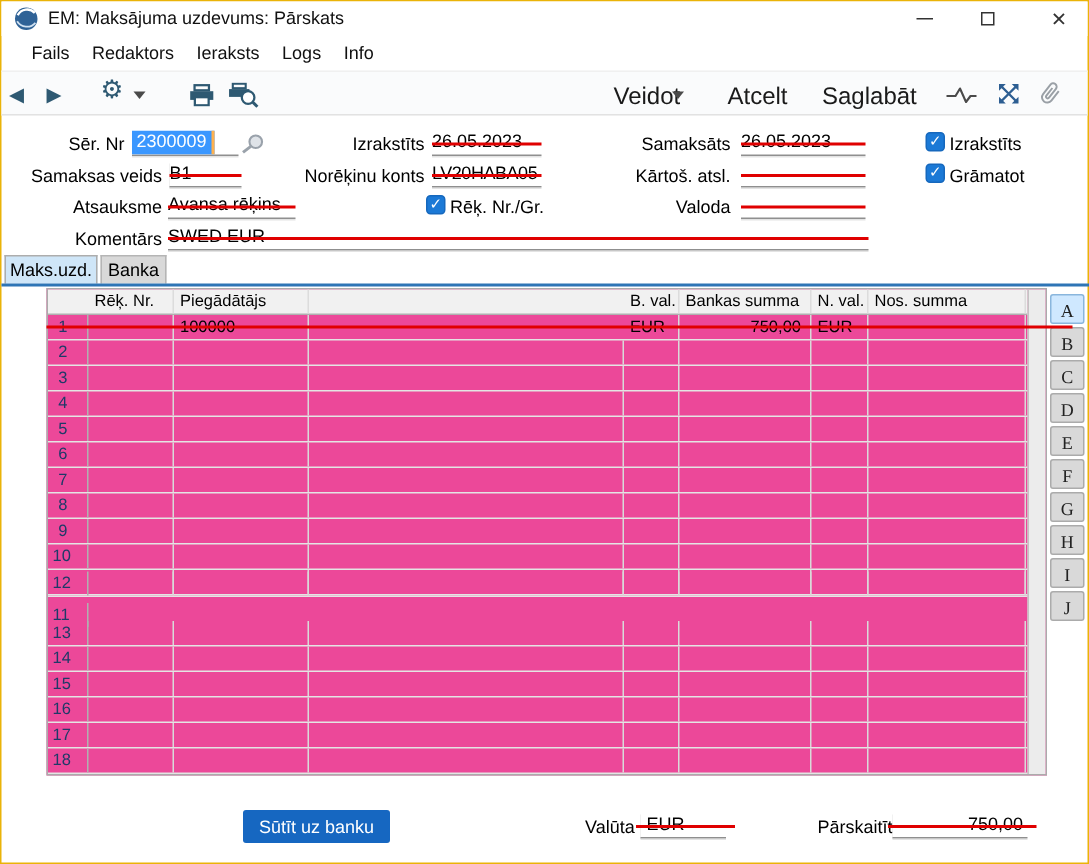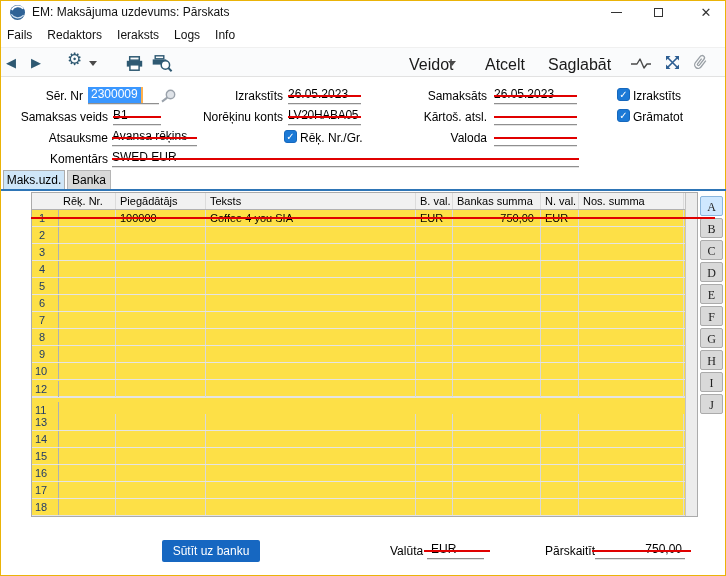--- a/index.html
+++ b/index.html
@@ -9,21 +9,21 @@
 
   
   .titlebar{position:absolute;left:0;top:0;width:100%;height:23px;background:#fff}
   .app-icon{position:absolute;left:8px;top:3px;width:17px;height:17px}
   .title-text{position:absolute;left:31px;top:4px;font-size:12px;color:#111;white-space:nowrap}
   .win-btn{position:absolute;top:0;width:36px;height:23px;display:flex;align-items:center;justify-content:center;color:#333;font-size:13px}
   .glyph-min{width:11px;height:1px;background:#333;display:block}
   .glyph-max{width:9px;height:9px;border:1px solid #333;display:block}
 
   
-  .menubar{position:absolute;left:0;top:23px;width:100%;height:22px;display:flex;align-items:center;padding-left:6px}
+  .menubar{position:absolute;left:0;top:23px;width:100%;height:22px;display:flex;align-items:center;padding-left:20px}
   .menu-item{margin-right:15px;font-size:12px;color:#111;white-space:nowrap}
 
   
   .toolbar{position:absolute;left:0;top:46px;width:100%;height:30px;background:#fafbfc;border-top:1px solid #f0f0f0;border-bottom:1px solid #e2e2e2}
   .tb{position:absolute;color:#2e5972}
   .tb-arrow{font-size:13px;top:7px}
   .tb-gear{font-size:17px;top:3px;line-height:17px}
   .caret{display:inline-block;width:0;height:0;border-left:4px solid transparent;border-right:4px solid transparent;border-top:5px solid #4a4a4a}
   .tb-text{position:absolute;top:8px;font-size:16px;color:#1a1a1a;white-space:nowrap}
 
@@ -38,21 +38,21 @@
   .cbx{position:absolute;width:13px;height:13px;background:#1b79d6;border:1px solid #1668bd;border-radius:3px;color:#fff;font-size:10px;line-height:12px;text-align:center}
   .cbx-label{position:absolute;height:16px;line-height:16px;font-size:12px;white-space:nowrap}
 
   
   .tab{position:absolute;top:169px;height:19px;font-size:12px;text-align:center;line-height:19px;border:1px solid #adadad;border-bottom:none}
   .tab-active{background:#cfe6f8}
   .tab-inactive{background:#d9d9d9;border-color:#b5b5b5}
   .tab-underline{position:absolute;left:0;top:188px;width:726px;height:2px;background:#2e75b6}
 
   
-  .grid{position:absolute;left:30px;top:191px;width:667px;height:325px;border:1px solid #ababab;background:#fde047}
+  .grid{position:absolute;left:30px;top:191px;width:667px;height:325px;border:1px solid #ababab;background:#ec4899}
   .grid-header{position:absolute;left:0;top:0;width:653px;height:17px;background:#f1f1f1;border-bottom:1px solid #b0b0b0}
   .gh-cell{position:absolute;top:0;height:16px;line-height:16px;font-size:11px;padding:0 3px;color:#000;border-right:1px solid #dcdcdc;white-space:nowrap;overflow:hidden}
   .grid-row{position:absolute;left:0;width:653px;height:17px;border-bottom:1px solid #e4e4e4}
   .g-cell{position:absolute;top:0;height:16px;line-height:16px;font-size:11px;padding:0 3px;border-right:1px solid #d9d9d9;white-space:nowrap;overflow:hidden}
   .g-num{text-align:right;padding-right:13px;color:#1f3a68;border-right:1px solid #b0b0b0}
   .g-right{text-align:right;padding-right:6px}
   .grid-scroll{position:absolute;right:0;top:0;width:12px;height:323px;background:#ececec;border-left:1px solid #c4c4c4}
   .grid-strike{position:absolute;left:-1px;top:24px;width:684px;border-top:2px solid #e00000;z-index:6;pointer-events:none;display:none}
 
   
@@ -180,32 +180,30 @@
   <span class="ffield strike strike-kom" style="left:111px;width:467px;top:149px"><span>SWED EUR</span></span>
 
   <span class="tab tab-active" style="left:2px;width:62px">Maks.uzd.</span>
   <span class="tab tab-inactive" style="left:66px;width:44px">Banka</span>
   <div class="tab-underline"></div>
 
   <div class="grid">
     <div class="grid-header">
         <span class="gh-cell" style="left: 28px; width: 56px;">Rēķ. Nr.</span>
         <span class="gh-cell" style="left: 85px; width: 89px;">Piegādātājs</span>
-        <span class="gh-cell" style="left: 175px; width: 209px;">Teksts</span>
         <span class="gh-cell" style="left: 385px; width: 36px;">B. val.</span>
         <span class="gh-cell" style="left: 422px; width: 87px;">Bankas summa</span>
         <span class="gh-cell" style="left: 510px; width: 37px;">N. val.</span>
         <span class="gh-cell" style="left: 548px; width: 104px;">Nos. summa</span>
       </div>
     <div id="grid-rows">
         <div class="grid-row" style="top: 17px;">
           <span class="g-cell g-num" style="left: 0px; width: 27px;">1</span>
           <span class="g-cell" style="left: 28px; width: 56px;"></span>
           <span class="g-cell" style="left: 85px; width: 89px;">100000</span>
-          <span class="g-cell" style="left: 175px; width: 209px;">Coffee 4 you SIA</span>
           <span class="g-cell" style="left: 385px; width: 36px;">EUR</span>
           <span class="g-cell g-right" style="left: 422px; width: 87px;">750,00</span>
           <span class="g-cell" style="left: 510px; width: 37px;">EUR</span>
           <span class="g-cell g-right" style="left: 548px; width: 104px;"></span>
         </div>
         <div class="grid-row" style="top: 34px;">
           <span class="g-cell g-num" style="left: 0px; width: 27px;">2</span>
           <span class="g-cell" style="left: 28px; width: 56px;"></span>
           <span class="g-cell" style="left: 85px; width: 89px;"></span>
           <span class="g-cell" style="left: 175px; width: 209px;"></span>

